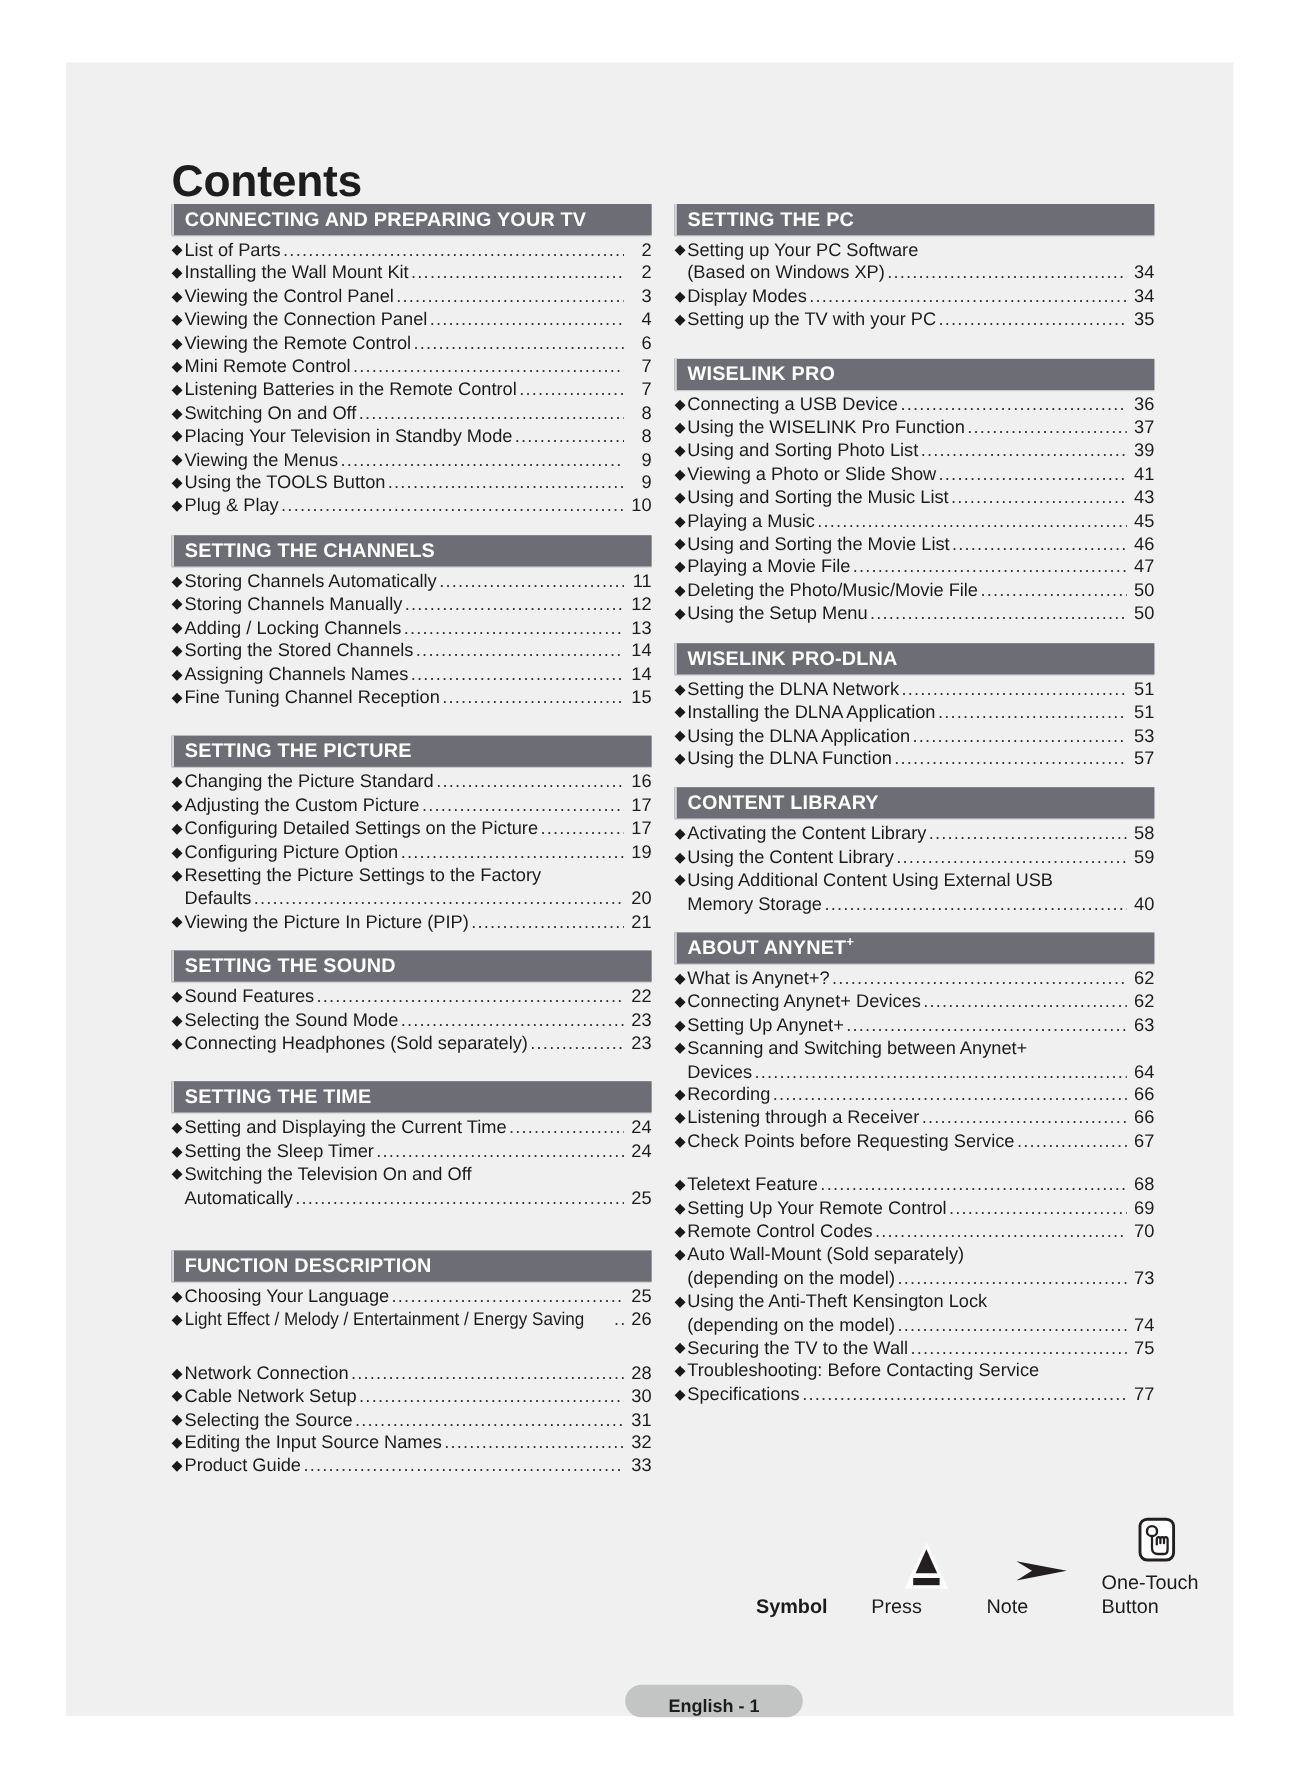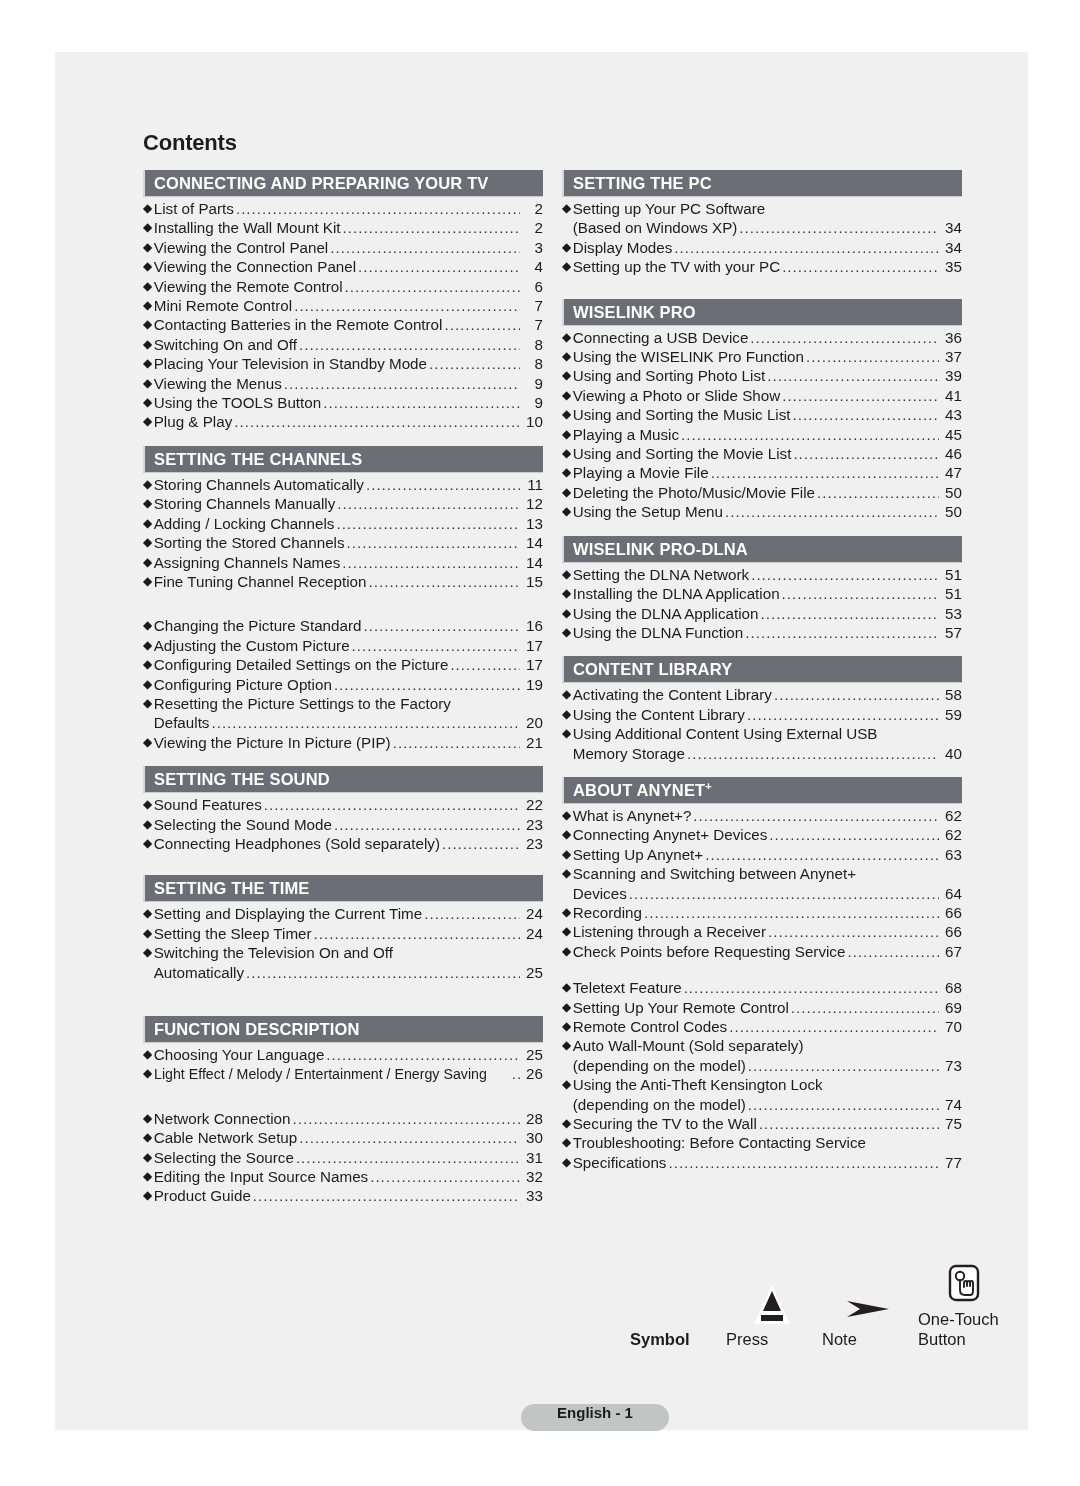--- a/index.html
+++ b/index.html
@@ -20,21 +20,21 @@
     top: 52px;
     width: 973px;
     height: 1378px;
     background: #eff0ef;
   }
 
   .page-title {
     position: absolute;
     left: 88px;
     top: 78px;
-    font-size: 22px;
+    font-size: 37px;
     font-weight: bold;
     letter-spacing: -0.2px;
     color: #1d1d1d;
   }
 
   .columns {
     position: absolute;
     left: 88px;
     top: 118px;
     width: 820px;
@@ -162,21 +162,21 @@
     left: 466px;
     top: 1352px;
     width: 148px;
     height: 27px;
     background: #c3c4c4;
     border-radius: 14px;
     color: #1c1c1c;
     font-size: 15px;
     font-weight: bold;
     display: flex;
-    align-items: flex-start;
+    align-items: flex-end;
     justify-content: center;
   }
 </style>
 </head>
 <body>
 
 <div class="page">
   <div class="page-title">Contents</div>
 
   <div class="columns">
@@ -228,21 +228,21 @@
               <span class="bullet">◆</span>
               <span class="entry-main">
                 <span class="entry-label">Mini Remote Control</span>
                 <span class="leader"></span>
                 <span class="entry-page">7</span>
               </span>
             </div>
             <div class="entry">
               <span class="bullet">◆</span>
               <span class="entry-main">
-                <span class="entry-label">Contacting Batteries in the Remote Control</span>
+                <span class="entry-label">Listening Batteries in the Remote Control</span>
                 <span class="leader"></span>
                 <span class="entry-page">7</span>
               </span>
             </div>
             <div class="entry">
               <span class="bullet">◆</span>
               <span class="entry-main">
                 <span class="entry-label">Switching On and Off</span>
                 <span class="leader"></span>
                 <span class="entry-page">8</span>
@@ -331,20 +331,21 @@
               <span class="entry-main">
                 <span class="entry-label">Fine Tuning Channel Reception</span>
                 <span class="leader"></span>
                 <span class="entry-page">15</span>
               </span>
             </div>
           </div>
         </div>
         <div class="gap-m"></div>
         <div class="sec">
+          <div class="sec-head">SETTING THE PICTURE</div>
           <div class="sec-body">
             <div class="entry">
               <span class="bullet">◆</span>
               <span class="entry-main">
                 <span class="entry-label">Changing the Picture Standard</span>
                 <span class="leader"></span>
                 <span class="entry-page">16</span>
               </span>
             </div>
             <div class="entry">

